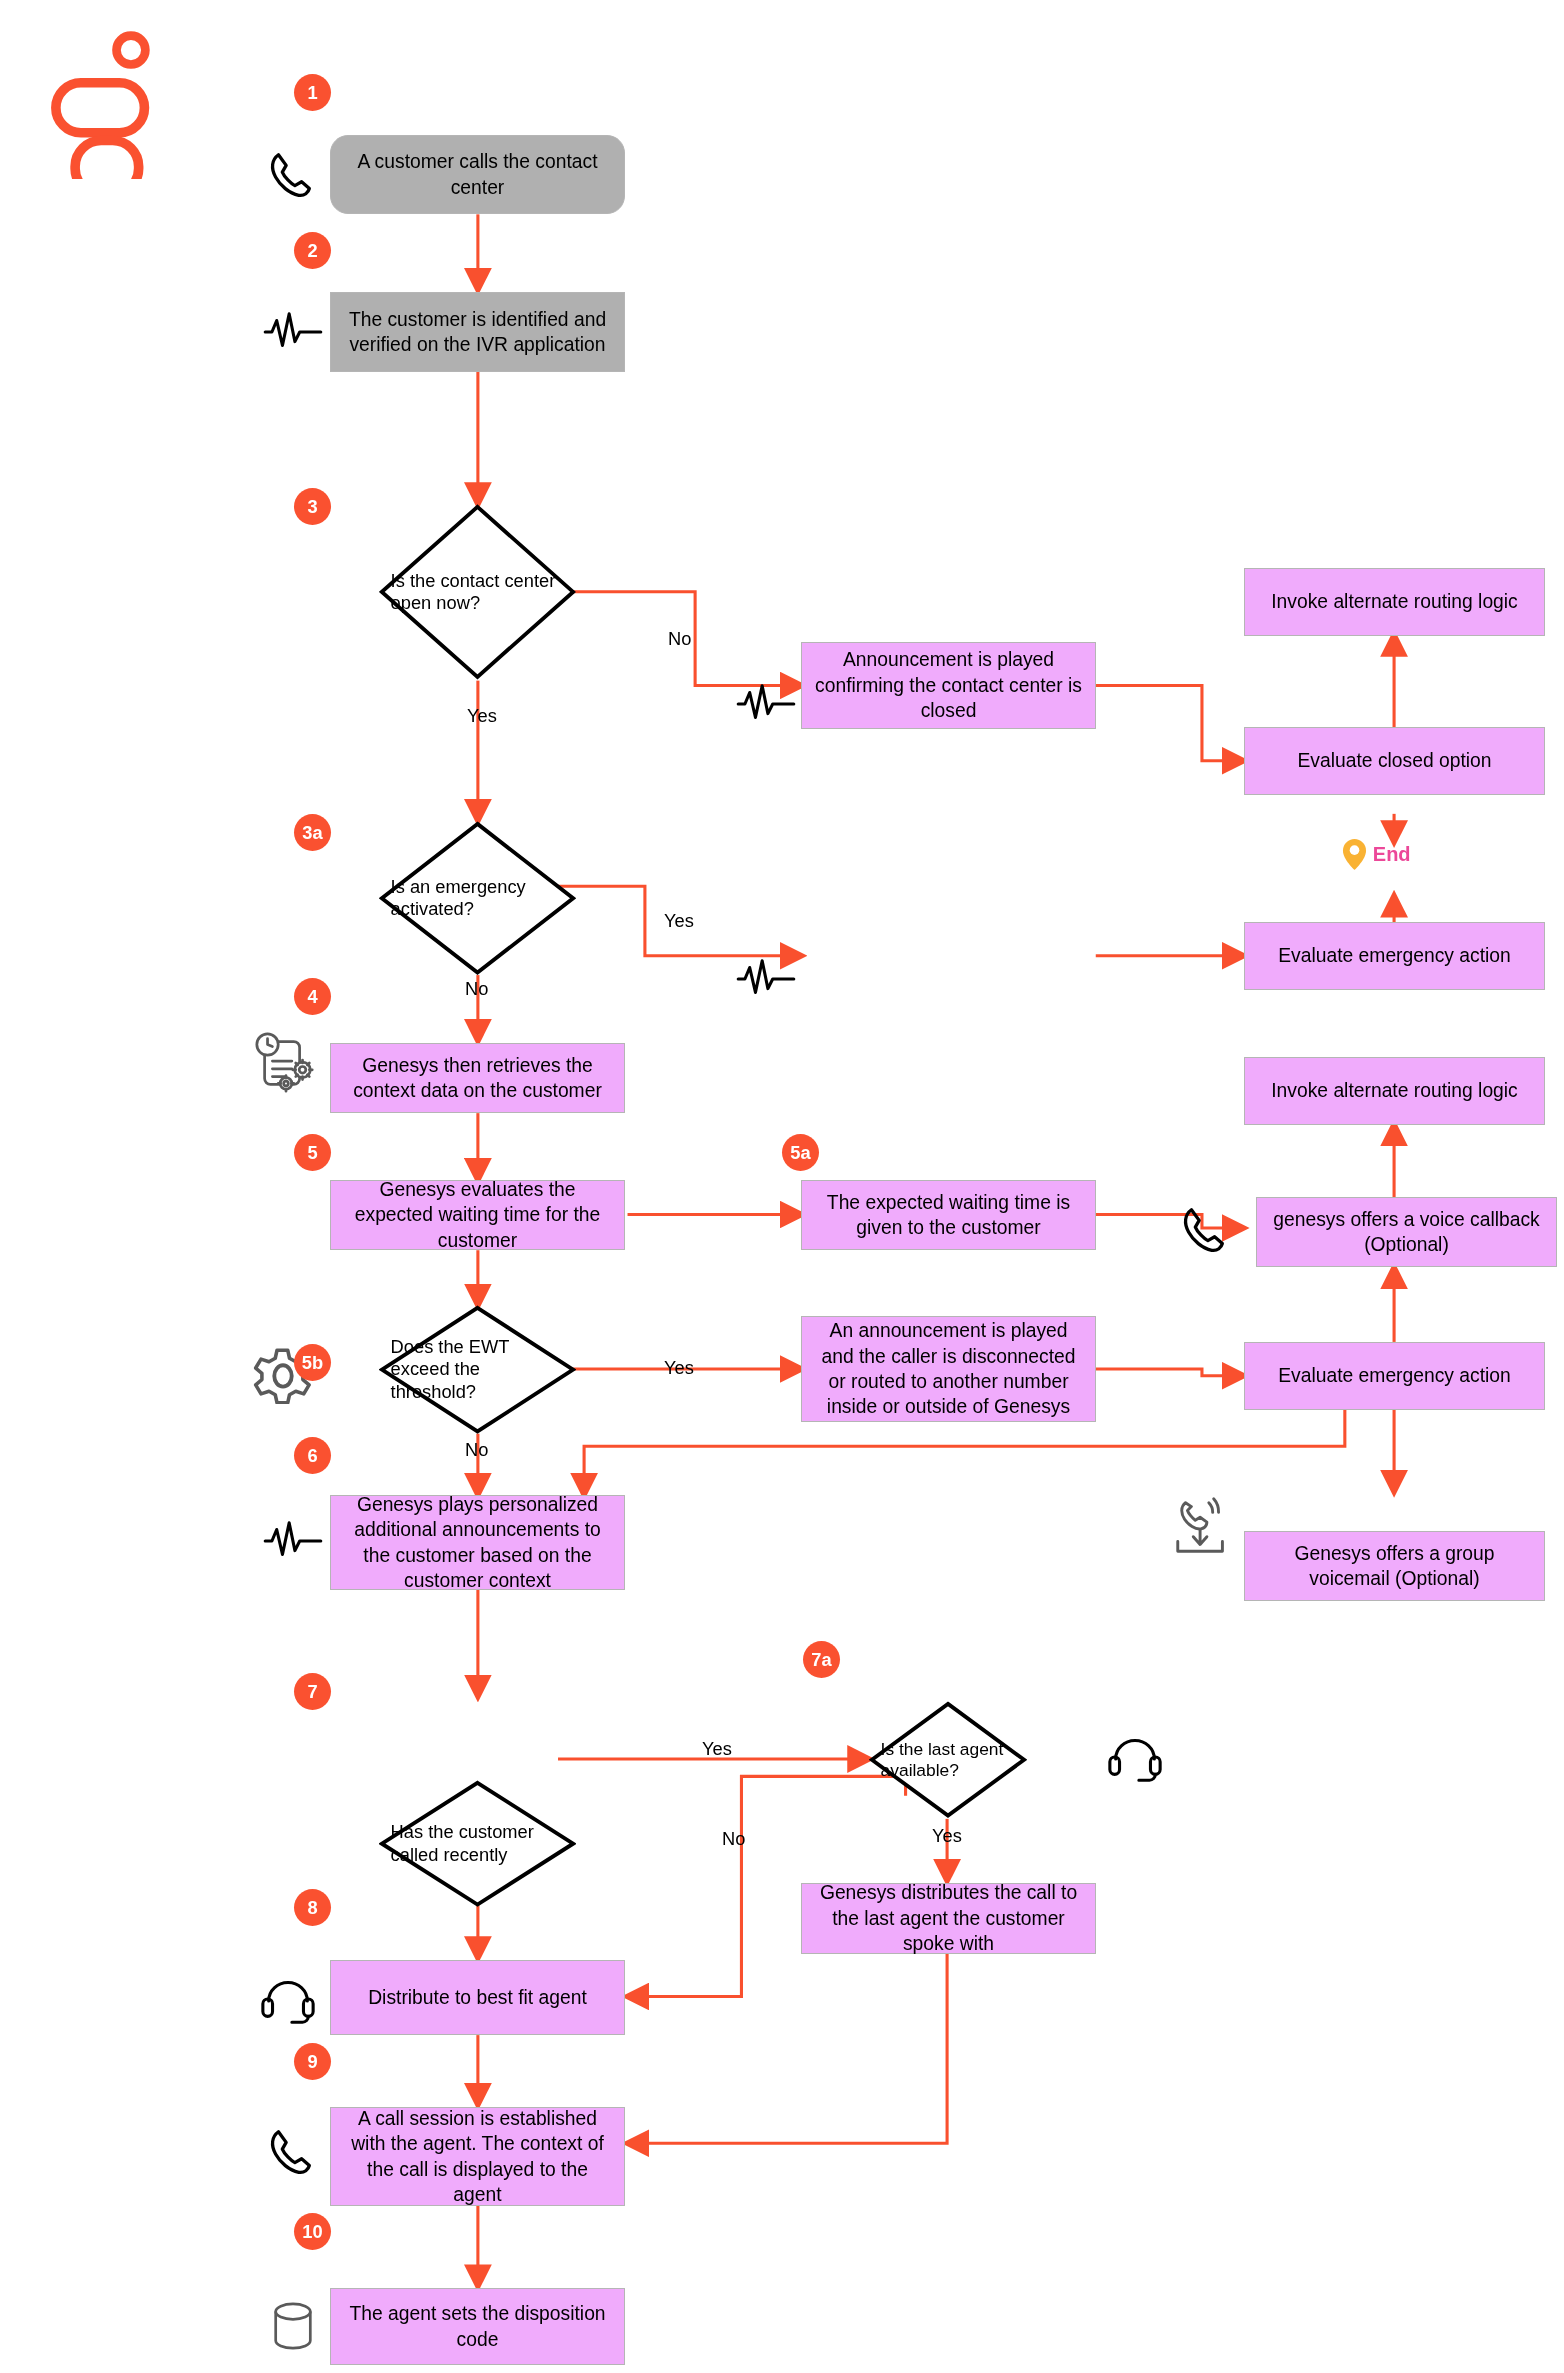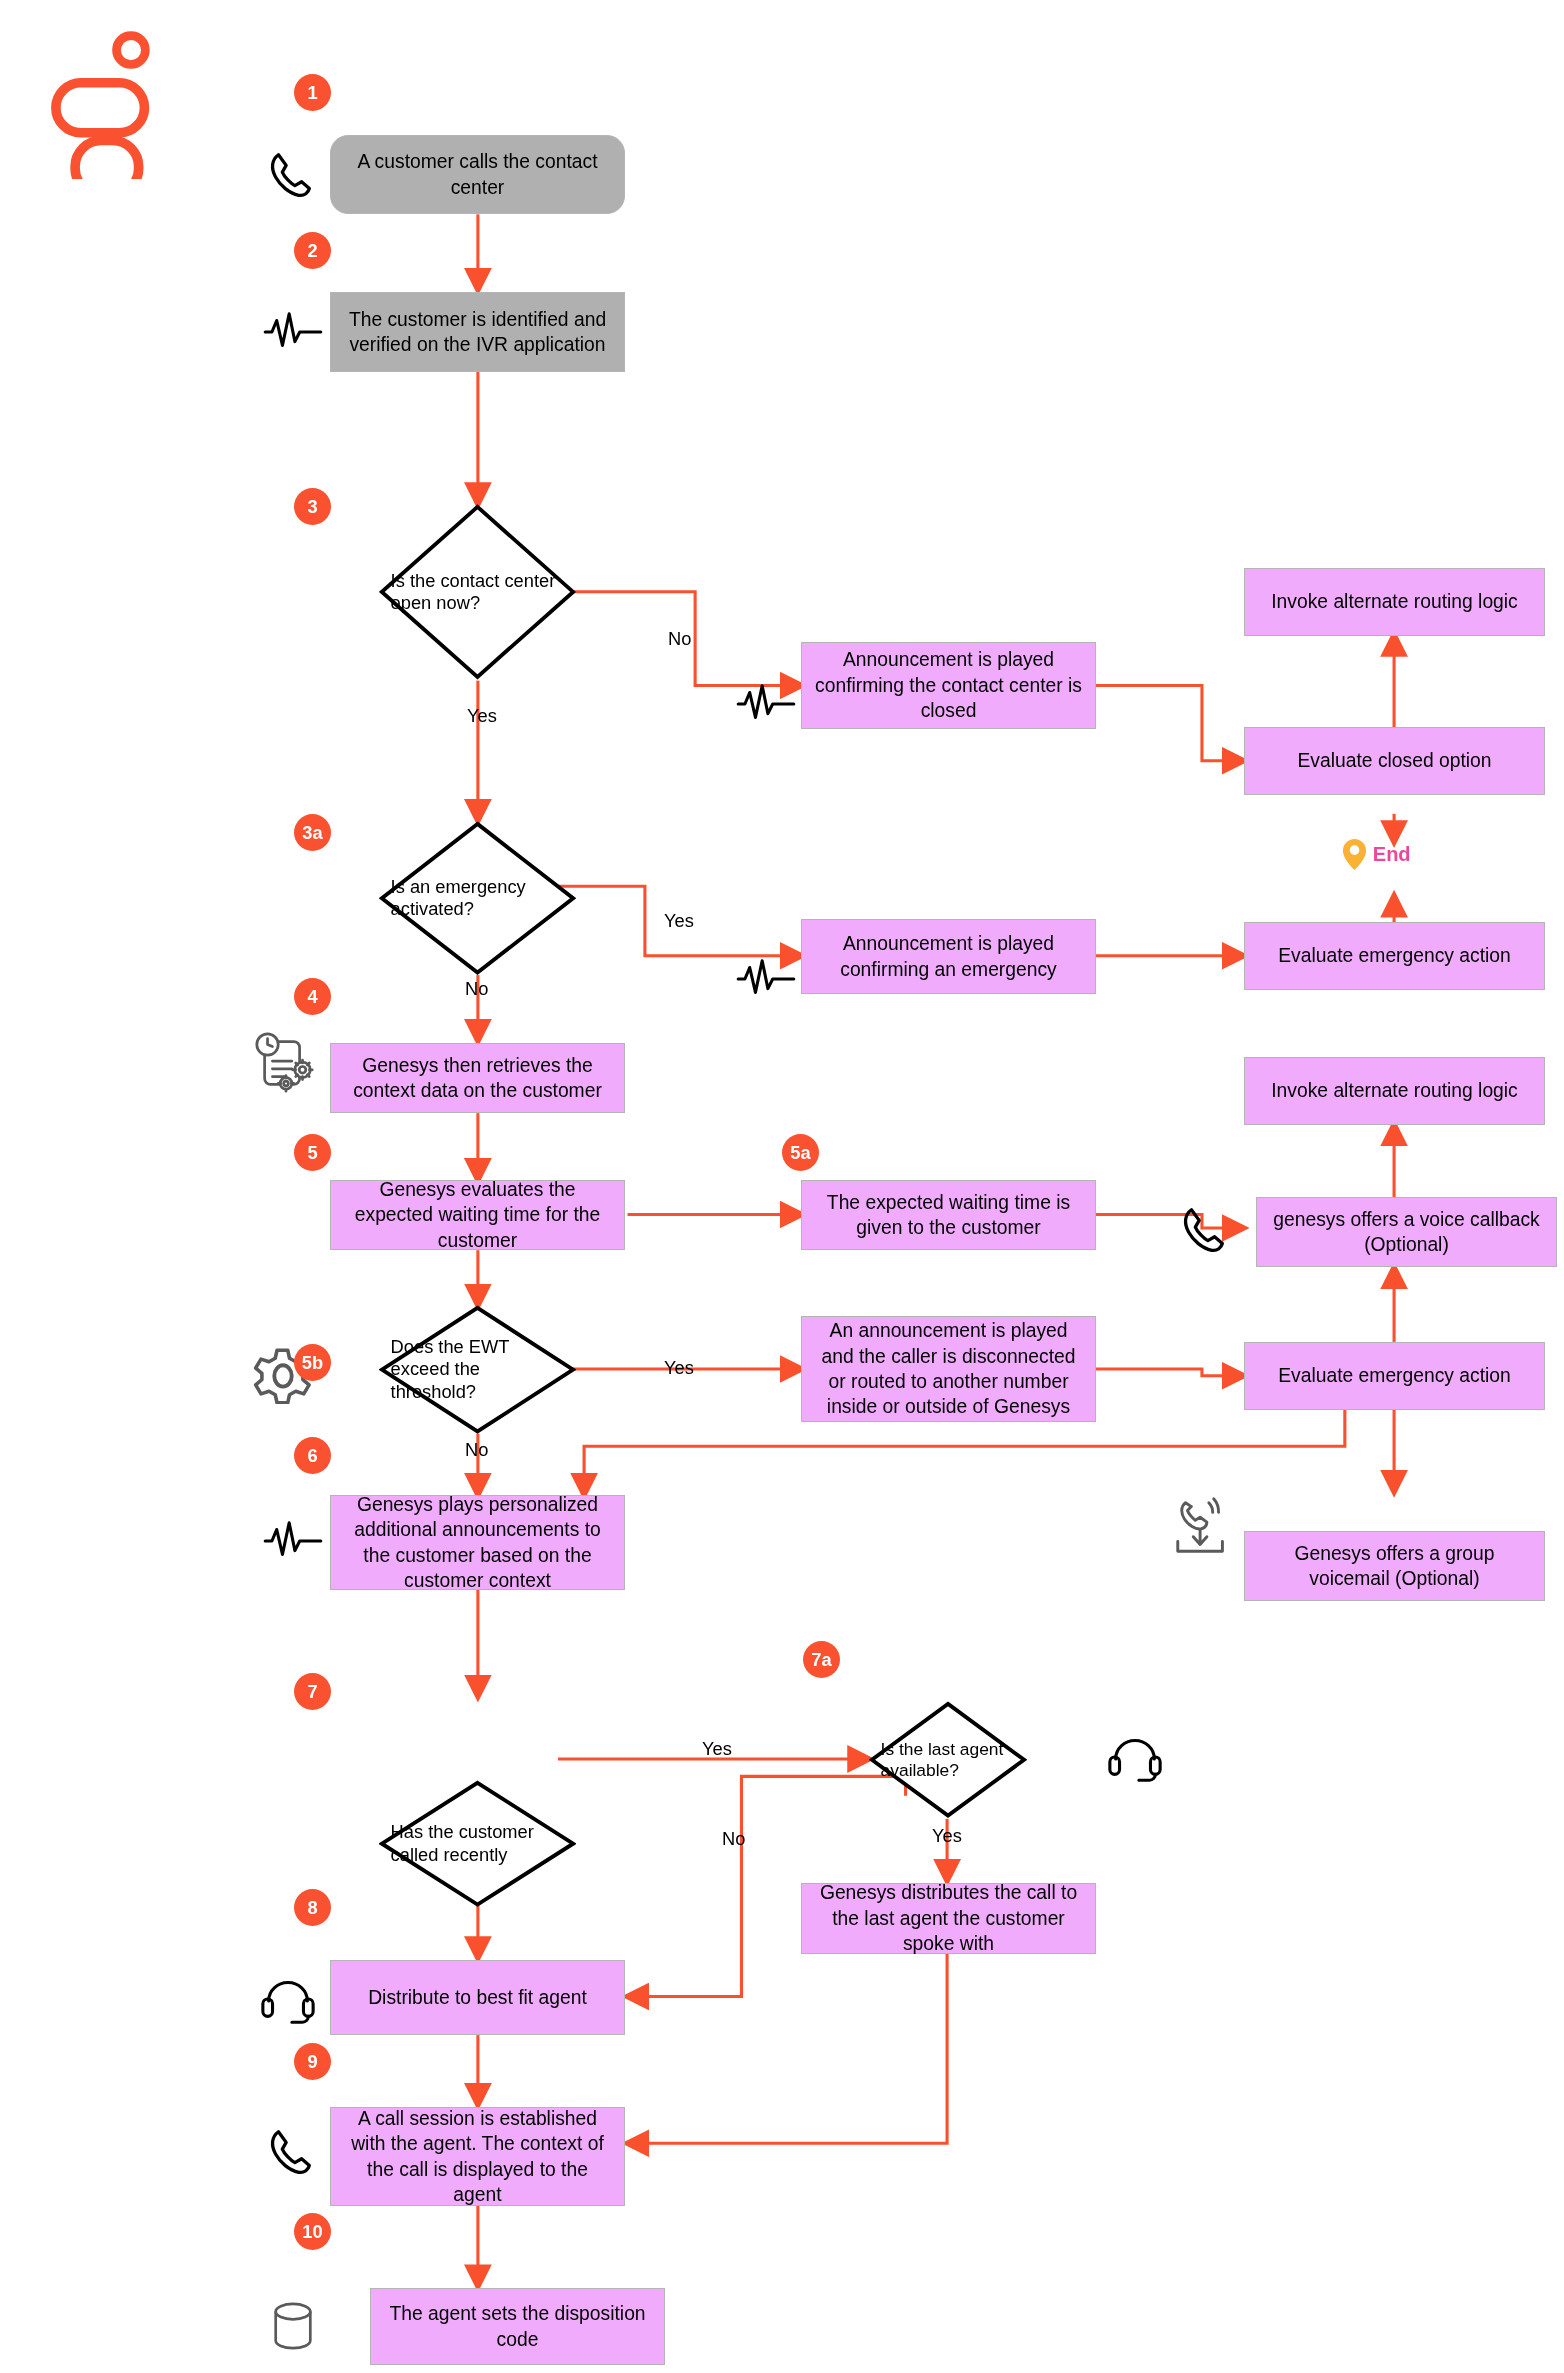--- a/index.html
+++ b/index.html
@@ -166,40 +166,39 @@
   <div class="badge" style="left:294px; top:2043px;">9</div>
   <div class="badge" style="left:294px; top:2213px;">10</div>
 
   <div class="node gray" style="left:330px; top:135px;  width:295px; height:79px;border-radius:18px;">A customer calls the contact center</div>
   <div class="node gray" style="left:330px; top:292px; width:295px; height:80px;">The customer is identified and verified on the IVR application</div>
 
   <div class="node orange" style="left:801px; top:642px; width:295px; height:87px;">Announcement is played confirming the contact center is closed</div>
   <div class="node orange" style="left:1244px; top:568px; width:301px; height:68px;">Invoke alternate routing logic</div>
   <div class="node orange" style="left:1244px; top:727px; width:301px; height:68px;">Evaluate closed option</div>
 
-  <div class="node orange" style="left:801px; top:919px; width:295px; height:75px;">Announcement is played confirming an emergency</div>
   <div class="node orange" style="left:1244px; top:922px; width:301px; height:68px;">Evaluate emergency action</div>
 
   <div class="node orange" style="left:330px; top:1043px; width:295px; height:70px;">Genesys then retrieves the context data on the customer</div>
   <div class="node orange" style="left:1244px; top:1057px; width:301px; height:68px;">Invoke alternate routing logic</div>
 
   <div class="node orange" style="left:330px; top:1180px; width:295px; height:70px;">Genesys evaluates the expected waiting time for the customer</div>
   <div class="node orange" style="left:801px; top:1180px; width:295px; height:70px;">The expected waiting time is given to the customer</div>
   <div class="node orange" style="left:1244px; top:1197px; width:301px; height:70px;margin-left:12px;">genesys offers a voice callback (Optional)</div>
 
   <div class="node orange" style="left:801px; top:1316px; width:295px; height:106px;">An announcement is played and the caller is disconnected or routed to another number inside or outside of Genesys</div>
   <div class="node orange" style="left:1244px; top:1342px; width:301px; height:68px;">Evaluate emergency action</div>
   <div class="node orange" style="left:1244px; top:1492px; width:301px; height:70px;margin-top:39px;">Genesys offers a group voicemail (Optional)</div>
 
   <div class="node orange" style="left:330px; top:1495px; width:295px; height:95px;">Genesys plays personalized additional announcements to the customer based on the customer context</div>
 
   <div class="node orange" style="left:801px; top:1883px; width:295px; height:71px;">Genesys distributes the call to the last agent the customer spoke with</div>
   <div class="node orange" style="left:330px; top:1960px; width:295px; height:75px;">Distribute to best fit agent</div>
   <div class="node orange" style="left:330px; top:2107px; width:295px; height:99px;">A call session is established with the agent. The context of the call is displayed to the agent</div>
-  <div class="node orange" style="left:330px; top:2288px; width:295px; height:77px;margin-left:40px;">The agent sets the disposition code</div>
+  <div class="node orange" style="left:330px; top:2288px; width:295px; height:77px;">The agent sets the disposition code</div>
 
   <div class="diamond" style="left:379px; top:504px; width:197px; height:176px;">
     <svg class="dshape" viewBox="0 0 204 182" preserveAspectRatio="none">
         <polygon points="102,3 201,91 102,179 3,91" fill="#ffffff" stroke="#000" stroke-width="4"></polygon>
       </svg>
     <div class="dlabel">Is the contact center open now?</div>
   </div>
 
   <div class="diamond" style="left:379px; top:821px; width:197px; height:154px;">
     <svg class="dshape" viewBox="0 0 204 160" preserveAspectRatio="none">

